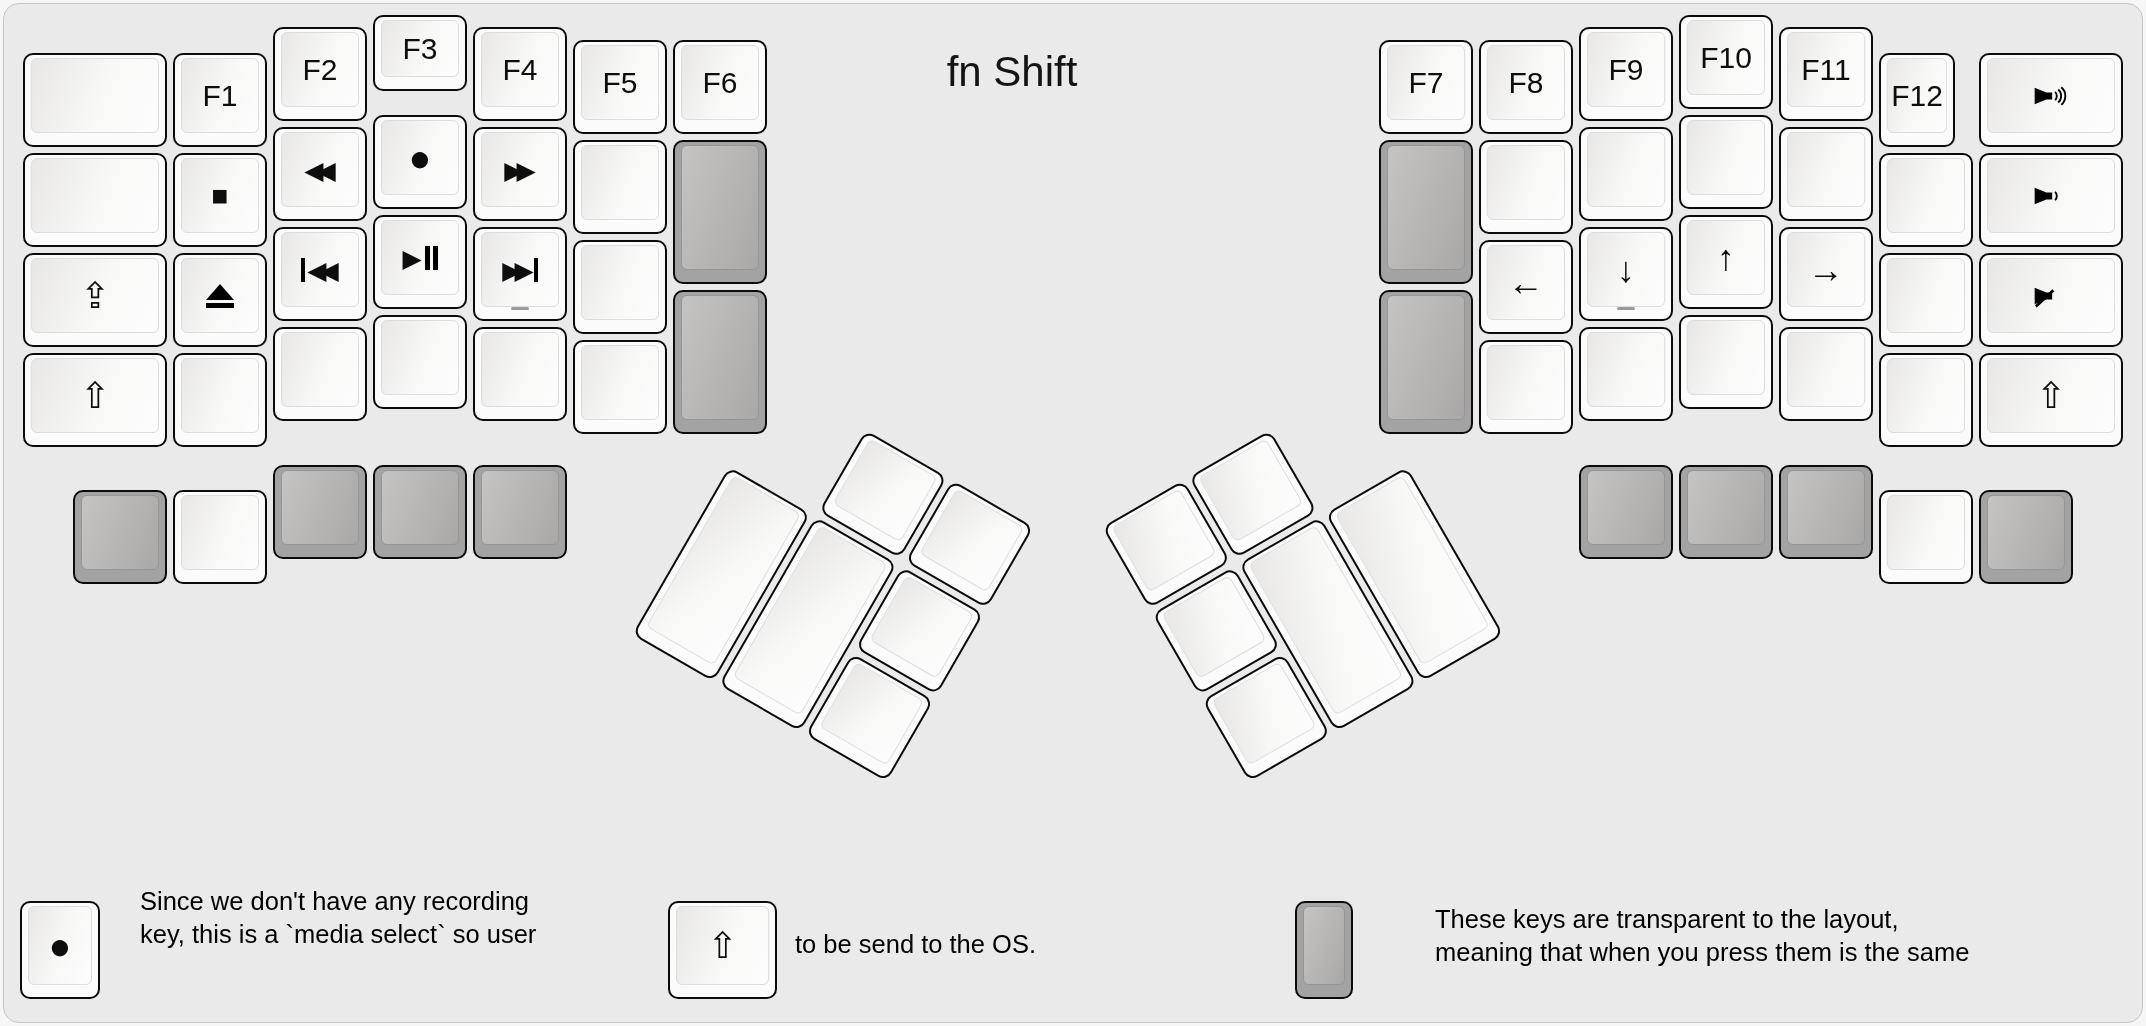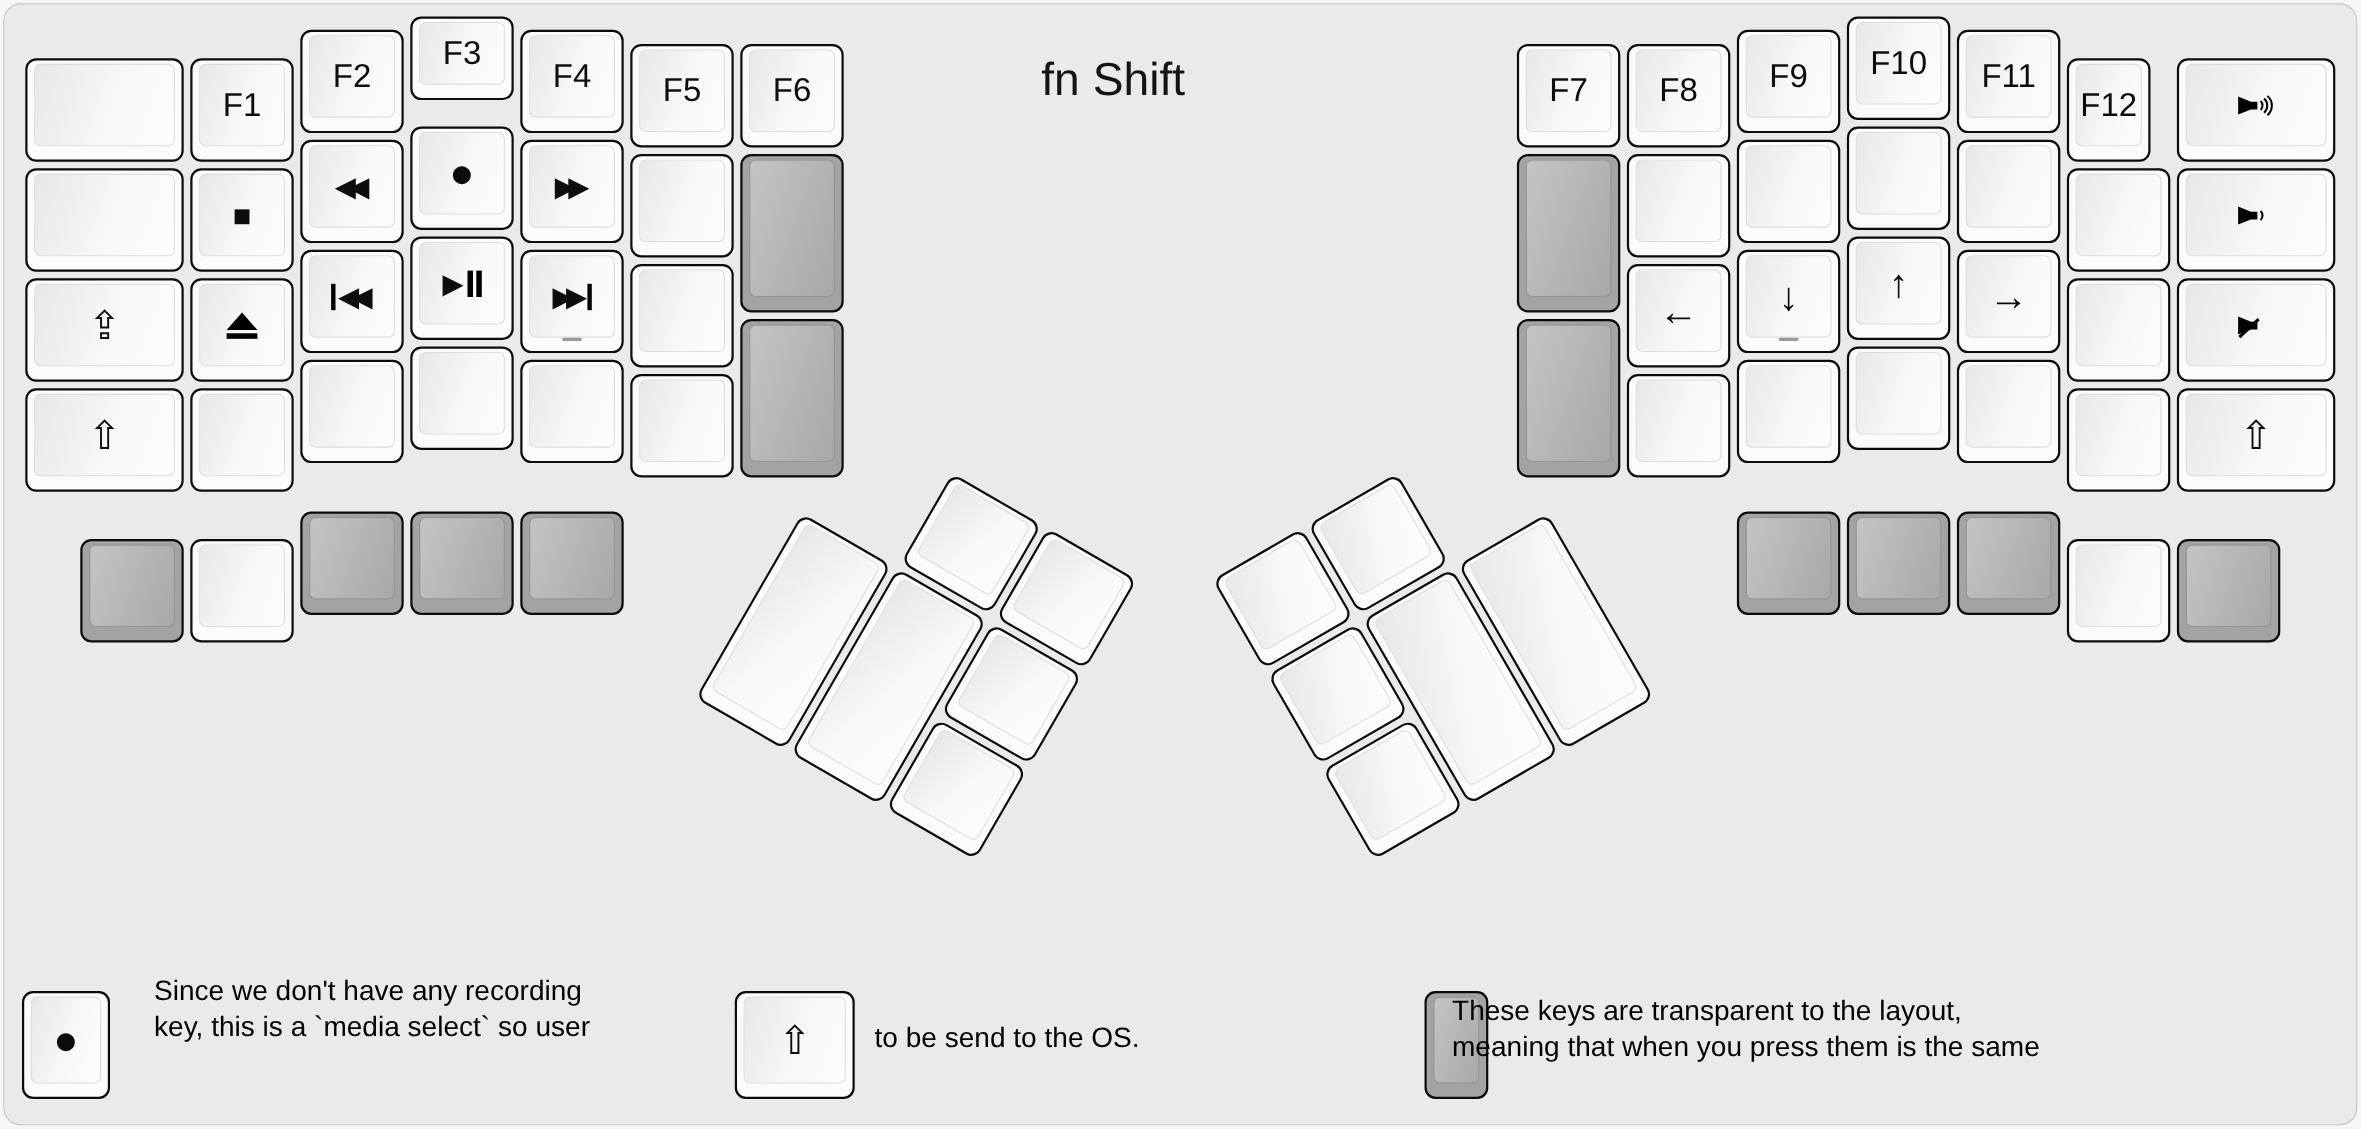--- a/index.html
+++ b/index.html
@@ -446,18 +446,18 @@
           <span class="kglyph">⇧</span>
         </div>
       </div>
     <div class="legend-text" id="legend-text-1" style="left: 795px; top: 928px;">
       <div>to be send to the OS.</div>
     </div>
     <div class="key gray" style="left: 1295px; top: 901px; width: 58px; height: 98px;">
         <div class="cap"></div>
         <div class="legendc"></div>
       </div>
-    <div class="legend-text" id="legend-text-2" style="left: 1320px; top: 903px;">
+    <div class="legend-text" id="legend-text-2" style="left: 1435px; top: 903px;">
       <div>These keys are transparent to the layout,</div>
       <div>meaning that when you press them is the same</div>
     </div>
   </div>
 </div>
 
 </body></html>

